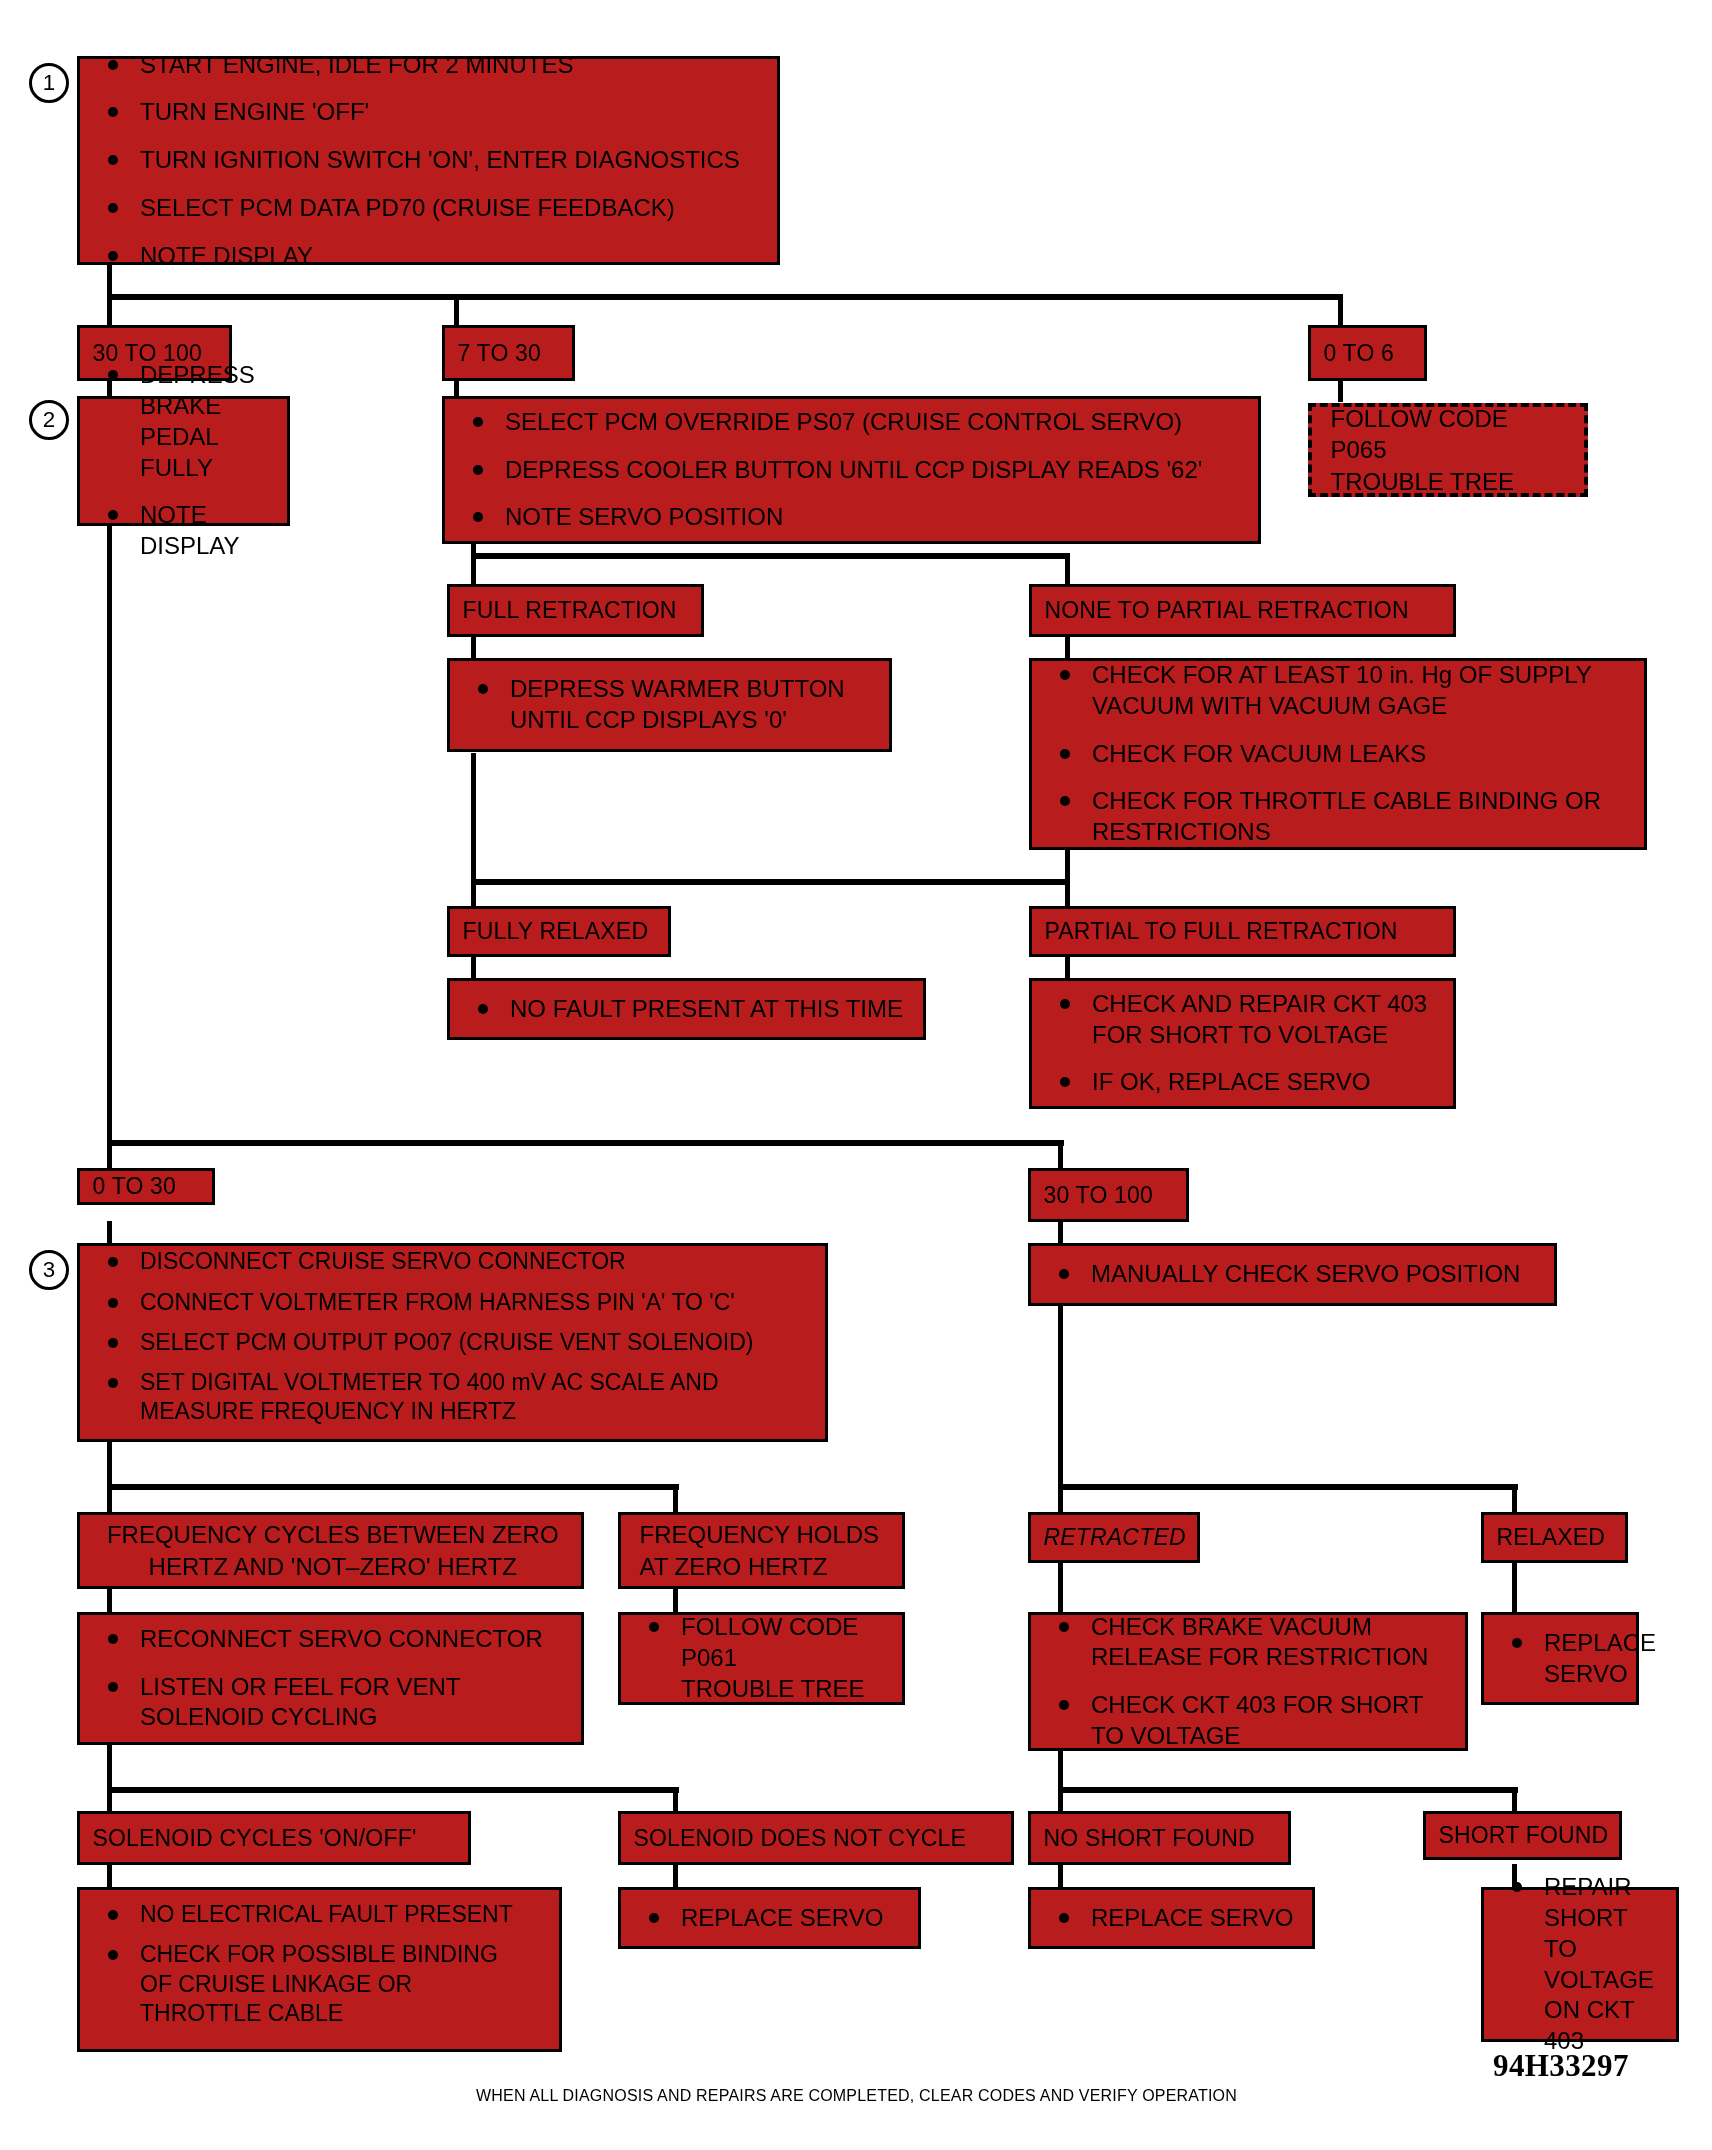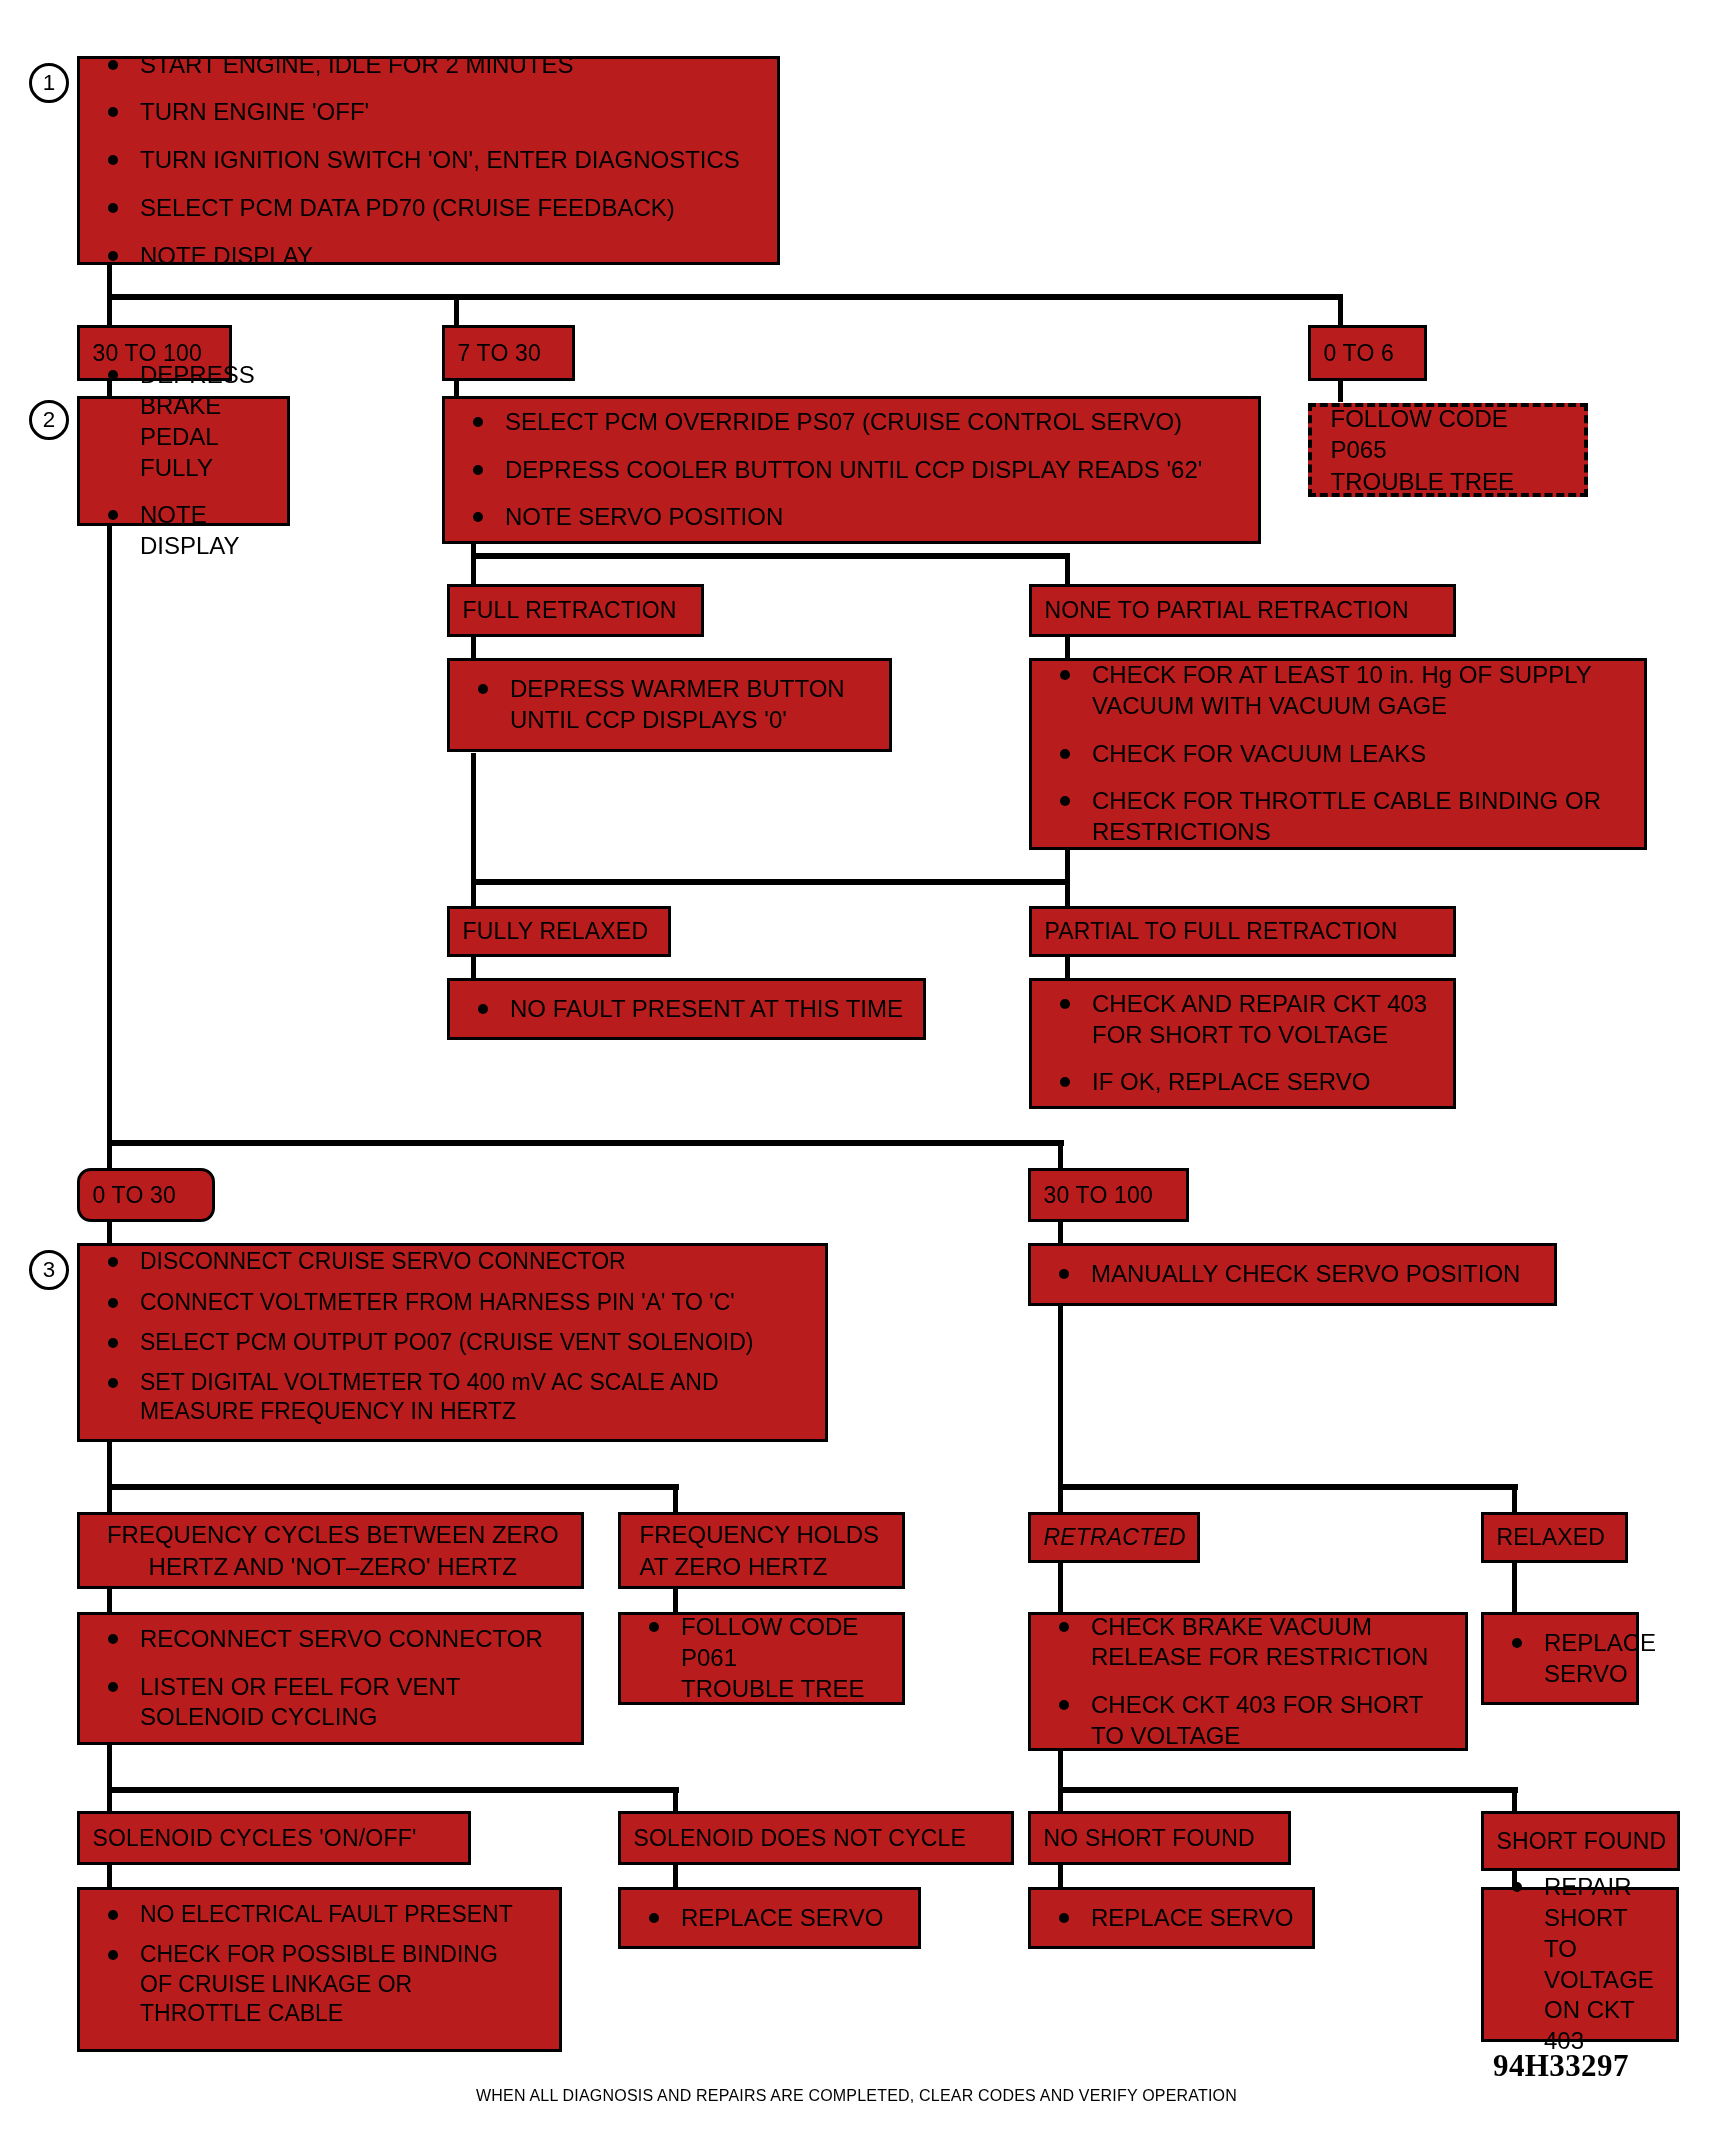--- a/index.html
+++ b/index.html
@@ -228,21 +228,21 @@
       <li>CHECK AND REPAIR CKT 403
 FOR SHORT TO VOLTAGE</li>
       <li>IF OK, REPLACE SERVO</li>
     </ul>
   </div>
 
   <div class="ln hln" style="left:107px; top:1140px; width:957px;"></div>
   <div class="ln vln" style="left:107px; top:1140px; height:35px;"></div>
   <div class="ln vln" style="left:1058px; top:1140px; height:35px;"></div>
 
-  <div class="box label-box" style="left:77px; top:1168px; width:138px; height:54px;border-radius:14px;">0 TO 30</div>
+  <div class="box label-box" style="left:77px; top:1168px; width:138px; height:37px;">0 TO 30</div>
   <div class="box label-box" style="left:1028px; top:1168px; width:161px; height:54px;">30 TO 100</div>
 
   <div class="ln vln" style="left:107px; top:1221px; height:25px;"></div>
   <div class="ln vln" style="left:1058px; top:1221px; height:25px;"></div>
 
   <div class="step-circle" style="left:29px; top:1250px;">3</div>
 
   <div class="box list-box" style="left:77px; top:1243px; width:751px; height:199px;">
     <ul class="bl tight">
       <li>DISCONNECT CRUISE SERVO CONNECTOR</li>
@@ -318,21 +318,21 @@
   <div class="ln vln" style="left:673px; top:1787px; height:32px;"></div>
 
   <div class="ln vln" style="left:1058px; top:1750px; height:43px;"></div>
   <div class="ln hln" style="left:1058px; top:1787px; width:460px;"></div>
   <div class="ln vln" style="left:1058px; top:1787px; height:32px;"></div>
   <div class="ln vln" style="left:1512px; top:1787px; height:32px;"></div>
 
   <div class="box label-box" style="left:77px; top:1811px; width:394px; height:54px;">SOLENOID CYCLES 'ON/OFF'</div>
   <div class="box label-box" style="left:618px; top:1811px; width:396px; height:54px;">SOLENOID DOES NOT CYCLE</div>
   <div class="box label-box" style="left:1028px; top:1811px; width:263px; height:54px;">NO SHORT FOUND</div>
-  <div class="box label-box" style="left:1481px; top:1811px; width:199px; height:60px;">SHORT FOUND</div>
+  <div class="box label-box" style="left:1423px; top:1811px; width:199px; height:49px;">SHORT FOUND</div>
 
   <div class="ln vln" style="left:107px; top:1864px; height:25px;"></div>
   <div class="ln vln" style="left:673px; top:1864px; height:25px;"></div>
   <div class="ln vln" style="left:1058px; top:1864px; height:25px;"></div>
   <div class="ln vln" style="left:1512px; top:1864px; height:25px;"></div>
 
   <div class="box list-box" style="left:77px; top:1887px; width:485px; height:165px;">
     <ul class="bl tight">
       <li>NO ELECTRICAL FAULT PRESENT</li>
       <li>CHECK FOR POSSIBLE BINDING

